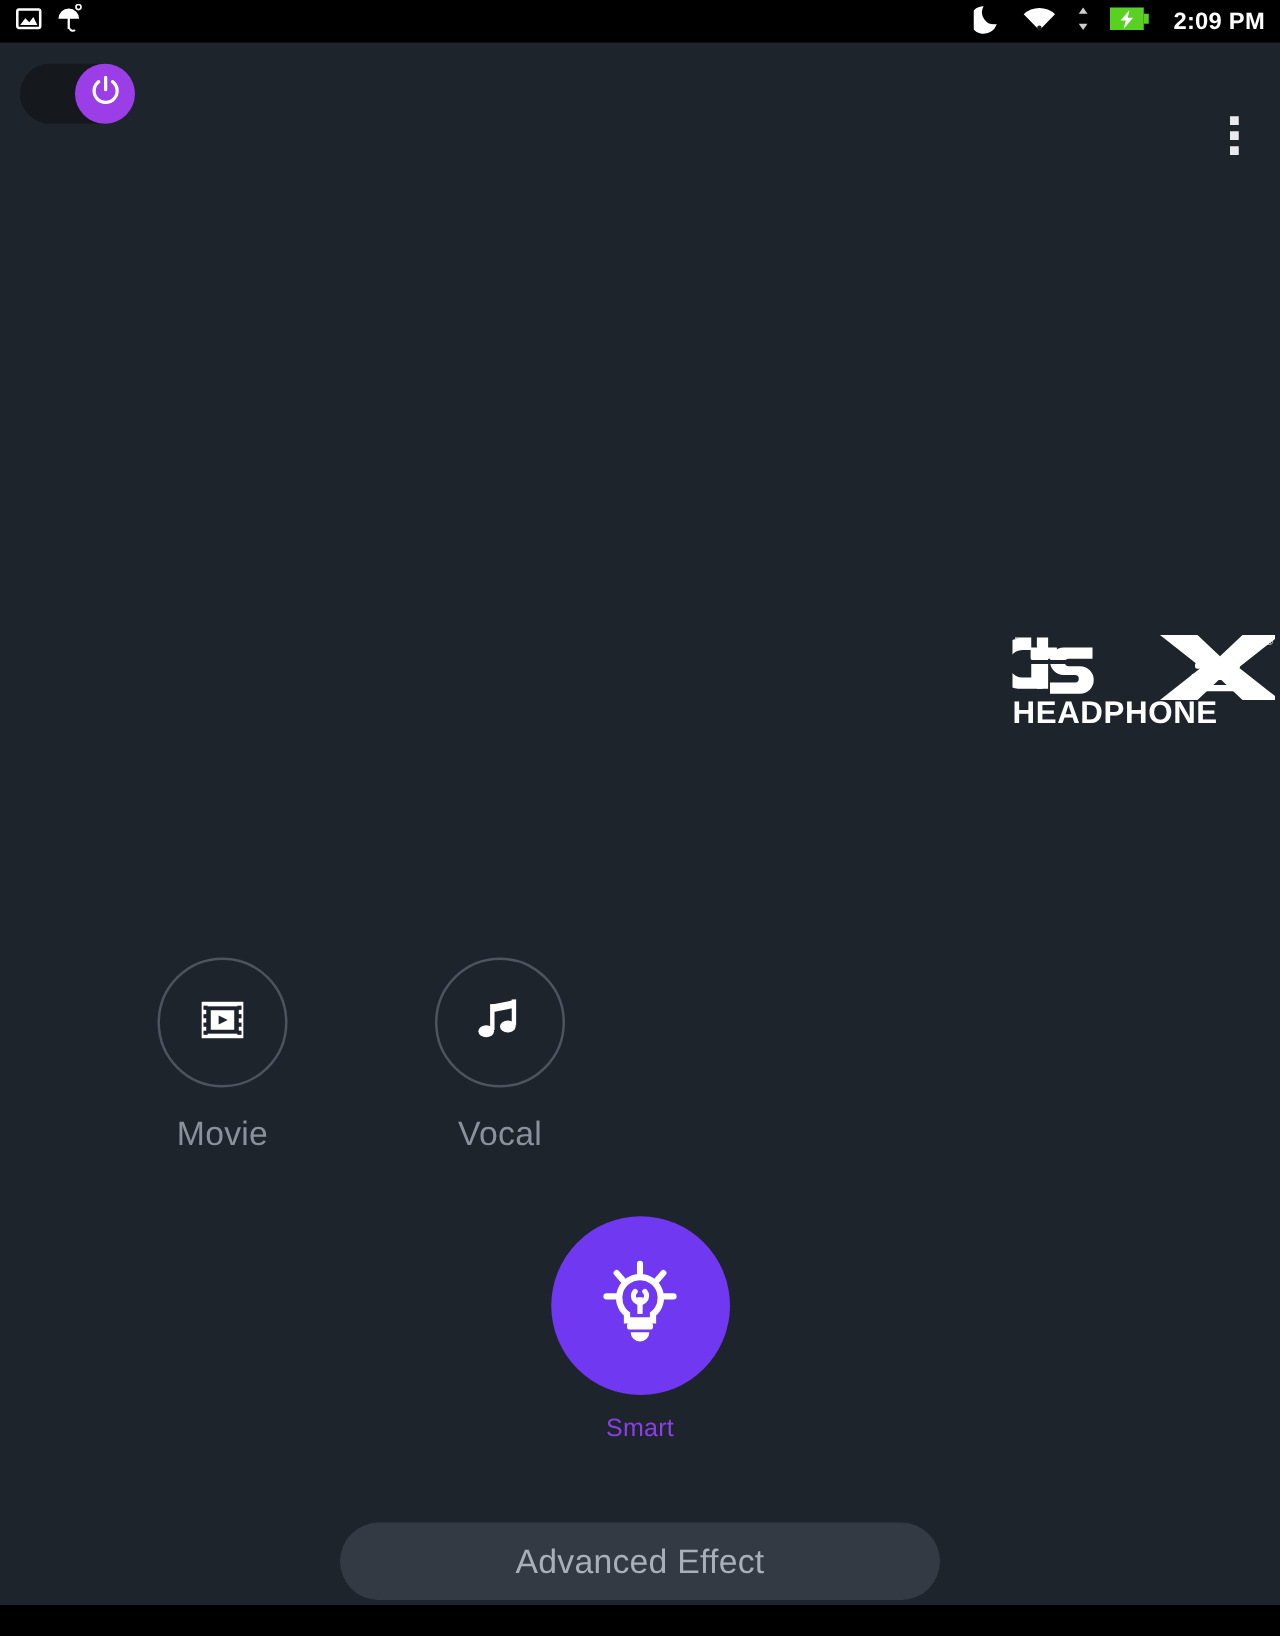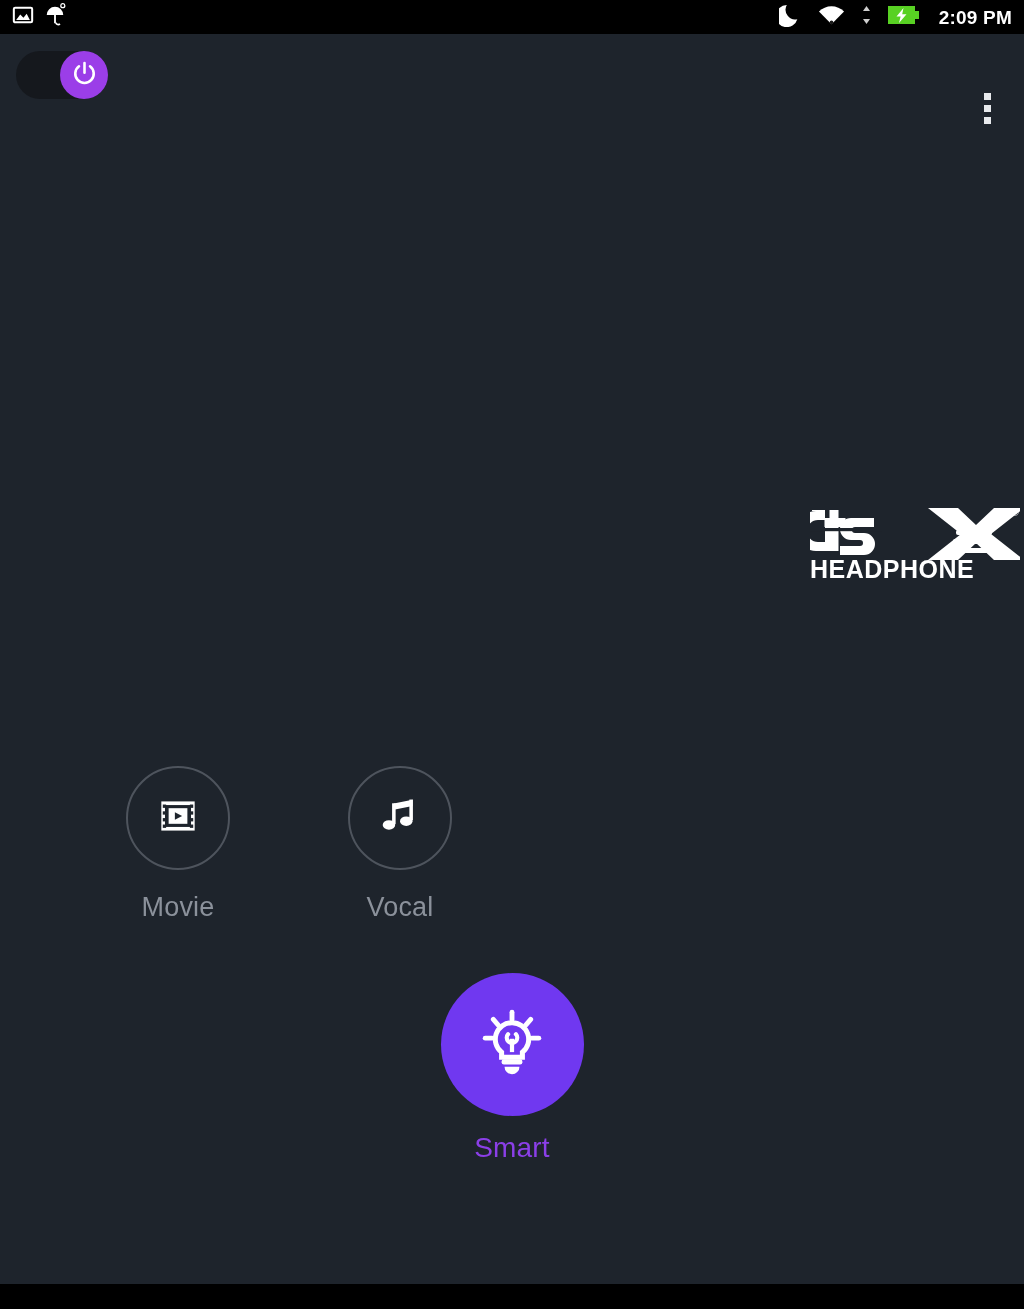--- a/index.html
+++ b/index.html
@@ -159,21 +159,21 @@
     width: 143px;
     height: 143px;
     border-radius: 50%;
     background: #7038f0;
     display: flex;
     align-items: center;
     justify-content: center;
   }
   #smart-label {
     margin-top: 16px;
-    font-size: 28px;
+    font-size: 20px;
     color: #8b3fe8;
     letter-spacing: .2px;
   }
 
   
   #advanced-effect {
     position: absolute;
     top: 1184px;
     left: 272px;
     width: 480px;
@@ -370,17 +370,20 @@
           <rect x="22.7" y="21.4" width="2.6" height="8.2" fill="#ffffff"></rect>
 
           <rect x="17.6" y="34" width="12.8" height="3.3" rx="1.4" fill="#ffffff"></rect>
           <path d="M19.4 38.6 h9.2 a4.6 4.6 0 0 1 -9.2 0 z" fill="#ffffff"></path>
         </svg>
       </span>
     </div>
     <div id="smart-label">Smart</div>
   </div>
 
+  <div id="advanced-effect">
+    <span id="advanced-effect-label">Advanced Effect</span>
+  </div>
 
 </div>
 
 <div id="bottom-sheet-peek"></div>
 <div id="bottom-black-strip"></div>
 
 </body></html>

